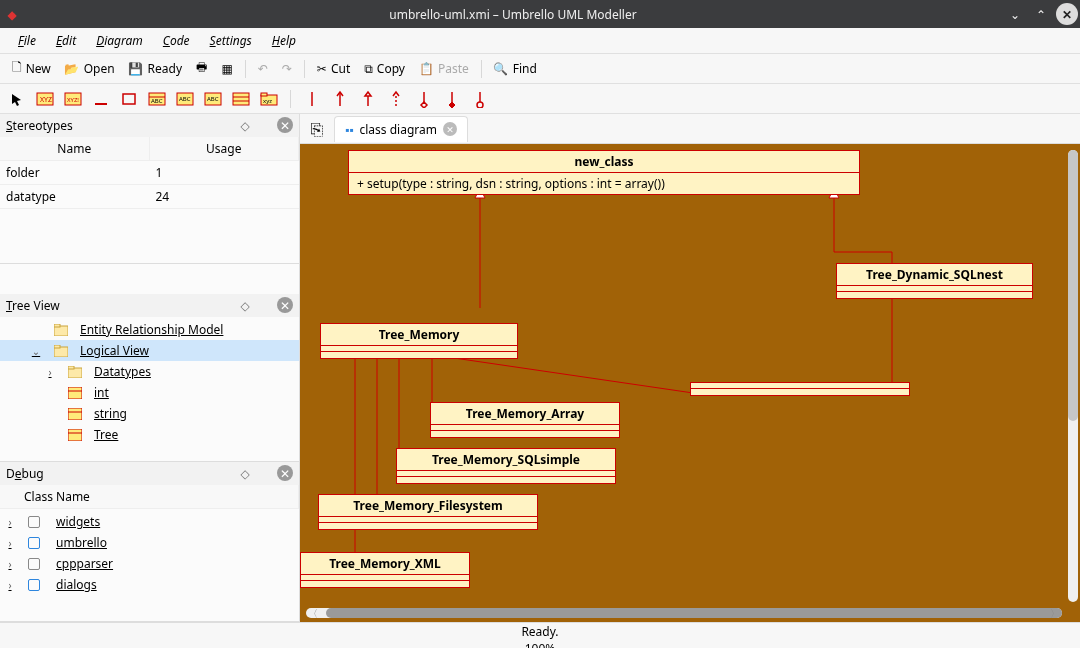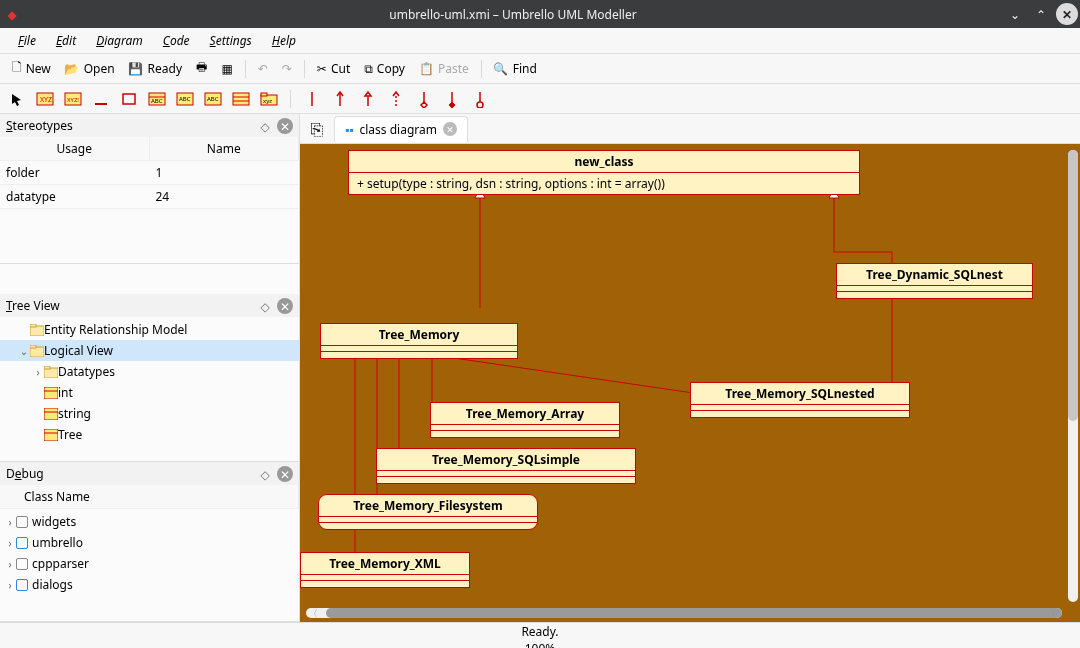--- a/index.html
+++ b/index.html
@@ -14,28 +14,28 @@
 .menubar span u { text-decoration: underline; }
 .toolbar { height: 30px; background: #f7f7f7; border-bottom: 1px solid #e0e0e0; display: flex; align-items: center; font-size: 12px; padding-left: 6px; gap: 2px; }
 .tbtn { display: flex; align-items: center; gap: 4px; padding: 3px 6px; cursor: pointer; border-radius: 3px; }
 .tbtn.dis { color: #aaa; cursor: default; }
 .sep { width: 1px; height: 18px; background: #d8d8d8; margin: 0 4px; }
 .iconbar { height: 30px; background: #f7f7f7; border-bottom: 1px solid #e0e0e0; display: flex; align-items: center; padding-left: 6px; gap: 6px; }
 .ibtn { width: 22px; height: 22px; display: flex; align-items: center; justify-content: center; cursor: pointer; }
 .body { display: flex; height: 508px; }
 .sidebar { width: 300px; display: flex; flex-direction: column; border-right: 1px solid #ddd; background: #fbfbfb; font-size: 12px; }
 .panel { display: flex; flex-direction: column; border-bottom: 1px solid #ddd; }
-.panel-hdr { display: flex; align-items: flex-end; padding: 3px 6px; background: #f2f2f2; font-size: 12px; }
+.panel-hdr { display: flex; align-items: flex-start; padding: 3px 6px; background: #f2f2f2; font-size: 12px; gap: 20px; }
 .panel-hdr .ttl { flex: 1; }
 .panel-hdr .pbtn { width: 16px; height: 16px; margin-left: 4px; color: #777; cursor: pointer; display:flex;align-items:center;justify-content:center; }
 .table { display: grid; grid-template-columns: 1fr 1fr; }
 .th, .td { padding: 3px 6px; border-bottom: 1px solid #eee; }
 .th { background: #f8f8f8; text-align: center; border-right:1px solid #eee;}
 .tree { padding: 2px 0; overflow:auto; }
-.tree .row { display: flex; align-items: center; gap: 0; padding: 2px 4px; cursor: pointer; }
+.tree .row { display: flex; align-items: center; gap: 12px; padding: 2px 4px; cursor: pointer; text-decoration: underline; }
 .tree .row.sel { background: #cfe6fb; }
 .tree .ind { display:inline-block; }
 .tog { width:12px; color:#666; font-size:10px; text-align:center;}
 .ficon { width:14px; height:14px; display:inline-flex; align-items:center; justify-content:center; }
 .cb { width:12px; height:12px; border:1px solid #888; border-radius:2px; display:inline-block; margin-right:4px; }
 .cb.blue { border-color:#2e86de; }
 .main { flex:1; display:flex; flex-direction:column; background:#fff; }
 .tabbar { height:30px; background:#f7f7f7; border-bottom:1px solid #ddd; display:flex; align-items:center; padding-left:6px; gap:6px; }
 .tab { display:flex; align-items:center; gap:6px; padding:4px 10px; background:#fff; border-top-left-radius:4px; border-top-right-radius:4px; border:1px solid #ddd; border-bottom:none; font-size:12px; }
 .tab .x { color:#888; cursor:pointer; }
@@ -231,22 +231,22 @@
 
   <div class="sidebar">
 
     <div class="panel" style="height:150px;">
       <div class="panel-hdr">
         <span class="ttl"><u>S</u>tereotypes</span>
         <span class="pbtn">◇</span>
         <span class="pbtn" style="background:#999;color:#fff;border-radius:50%;">✕</span>
       </div>
       <div class="table">
+        <div class="th">Name</div>
         <div class="th">Usage</div>
-        <div class="th">Name</div>
         <div class="td">folder</div>
         <div class="td">1</div>
         <div class="td">datatype</div>
         <div class="td">24</div>
       </div>
     </div>
 
     <div class="panel" style="flex:1;min-height:0;margin-top:30px;">
       <div class="panel-hdr">
         <span class="ttl"><u>T</u>ree View</span>
@@ -400,35 +400,34 @@
           <div class="name">Tree_Dynamic_SQLnest</div>
             <div class="sect"></div>
             <div class="sect"></div>
         </div>
         <div class="uml" style="left:20px;top:179px;width:198px;">
           <div class="name">Tree_Memory</div>
             <div class="sect"></div>
             <div class="sect"></div>
         </div>
         <div class="uml" style="left:390px;top:238px;width:220px;">
-          <div class="name">Tree_Memory_SQLnested</div>
             <div class="sect"></div>
             <div class="sect"></div>
         </div>
         <div class="uml" style="left:130px;top:258px;width:190px;">
           <div class="name">Tree_Memory_Array</div>
             <div class="sect"></div>
             <div class="sect"></div>
         </div>
-        <div class="uml" style="left:76px;top:304px;width:260px;">
+        <div class="uml" style="left:96px;top:304px;width:220px;">
           <div class="name">Tree_Memory_SQLsimple</div>
             <div class="sect"></div>
             <div class="sect"></div>
         </div>
-        <div class="uml" style="left:18px;top:350px;width:220px;border-radius:9px;">
+        <div class="uml" style="left:18px;top:350px;width:220px;">
           <div class="name">Tree_Memory_Filesystem</div>
             <div class="sect"></div>
             <div class="sect"></div>
         </div>
         <div class="uml" style="left:0px;top:408px;width:170px;">
           <div class="name">Tree_Memory_XML</div>
             <div class="sect"></div>
             <div class="sect"></div>
         </div>
       </div>

